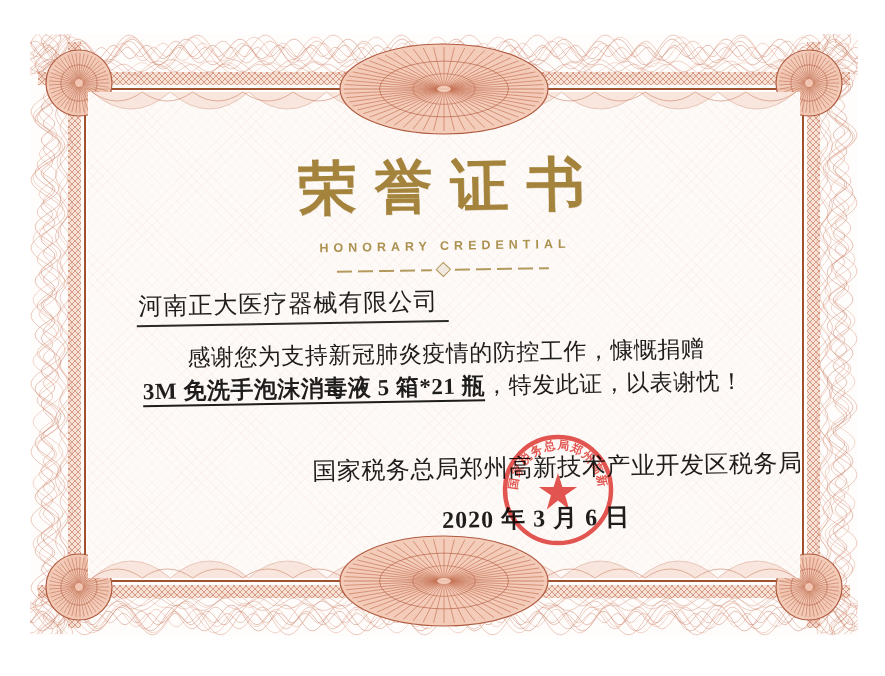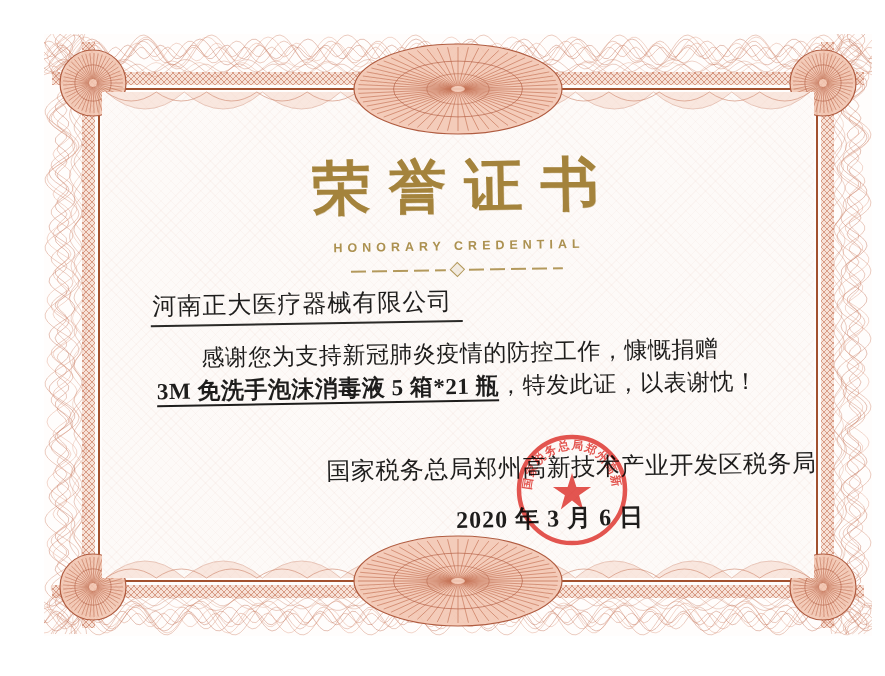--- a/index.html
+++ b/index.html
@@ -2,21 +2,21 @@
 <html><head>
 <meta charset="utf-8">
 <style>
   html,body{margin:0;padding:0;}
   body{
     width:885px;height:676px;background:#ffffff;overflow:hidden;
     font-family:"Liberation Serif","DejaVu Serif",serif;
     position:relative;
   }
   .cert{
-    position:absolute;left:44px;top:34px;width:828px;height:602px;
+    position:absolute;left:30px;top:34px;width:828px;height:602px;
     background:#fffdfc;
   }
   .deco-svg{position:absolute;left:0;top:0;width:828px;height:602px;}
   .inner-paper{
     position:absolute;left:58px;top:58px;right:58px;bottom:58px;
     background:
       repeating-linear-gradient(45deg, rgba(225,170,152,0.07) 0 1px, rgba(0,0,0,0) 1px 7px),
       repeating-linear-gradient(-45deg, rgba(225,170,152,0.07) 0 1px, rgba(0,0,0,0) 1px 7px),
       #fdfaf8;
   }

